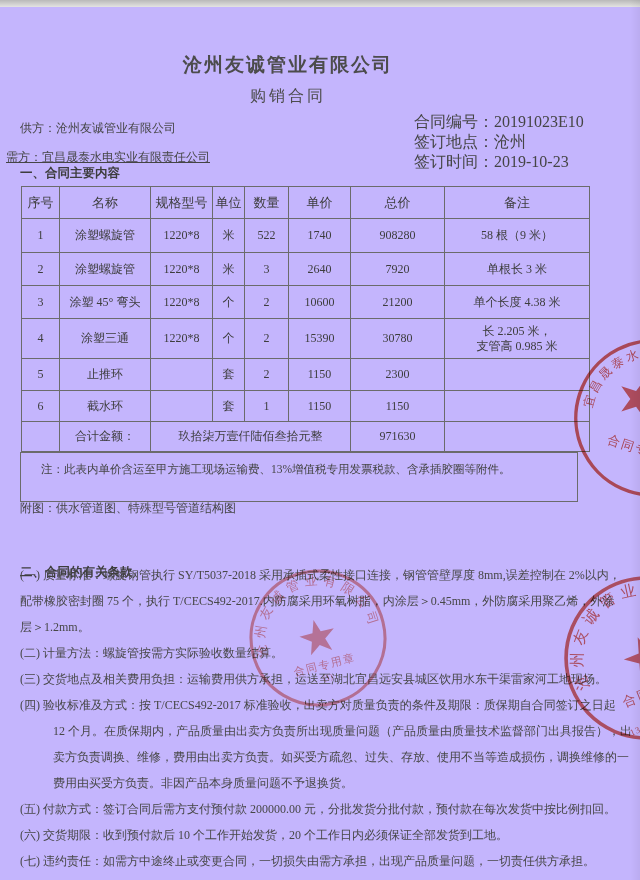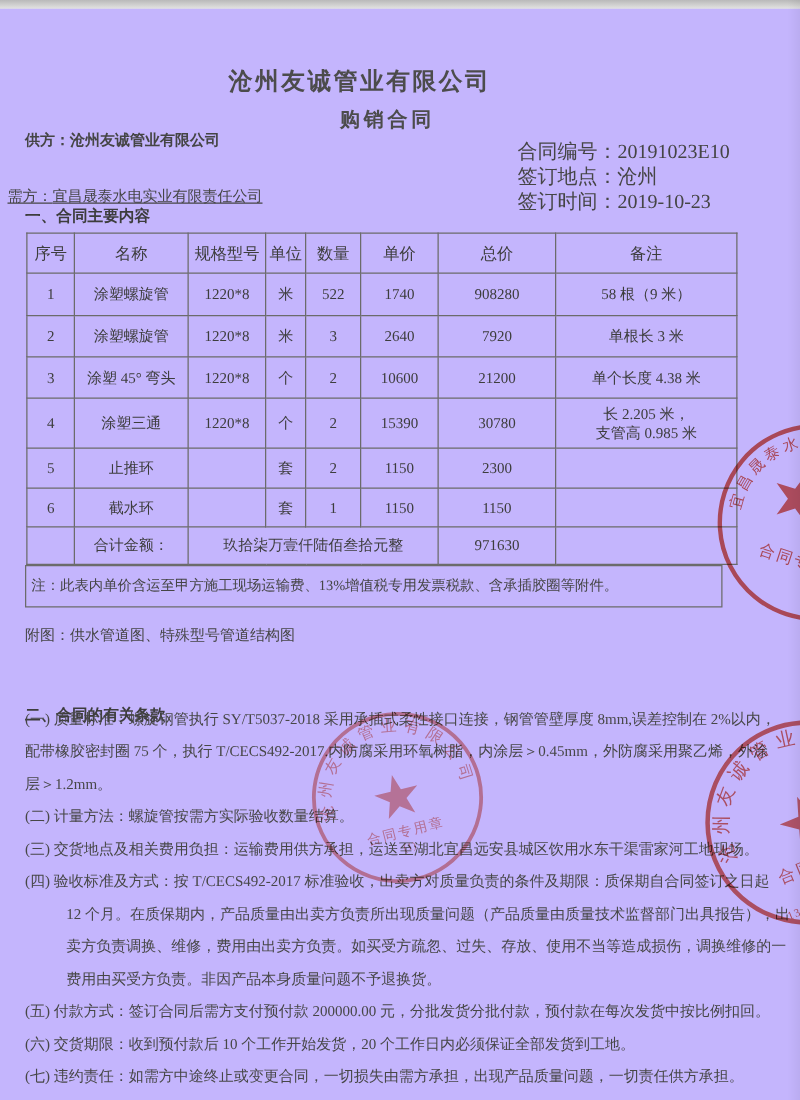--- a/index.html
+++ b/index.html
@@ -7,39 +7,39 @@
   html,body{ width:640px; }
   body{ font-family:"Liberation Serif","DejaVu Serif",serif; background:#ffffff; }
   .page{ position:relative; width:640px; height:880px; background:#c4b5fd; overflow:hidden; }
   .scan-top{ position:absolute; left:0; top:0; width:640px; height:7px;
              background:linear-gradient(#b9b9b9,#e3e3e2); }
   .scan-right{ position:absolute; right:0; top:0; width:10px; height:880px;
              background:linear-gradient(to left, rgba(0,0,0,.05), rgba(0,0,0,0)); }
   .company-title{ position:absolute; left:0; top:52px; width:576px; text-align:center;
              font-size:19px; font-weight:600; letter-spacing:2px; color:#4c4c4c; }
   .doc-title{ position:absolute; left:0; top:86px; width:576px; text-align:center;
-             font-size:16px; font-weight:700; letter-spacing:3px; color:#4c4c4c;margin-left:22px; }
+             font-size:16px; font-weight:400; letter-spacing:3px; color:#4c4c4c; }
   .line{ position:absolute; font-size:12px; color:var(--ink); white-space:nowrap; }
-  .supplier{ left:20px; top:104px;font-weight:bold; }
+  .supplier{ left:20px; top:120px; }
   .buyer{ left:6px; top:149px;text-decoration:underline; }
   .sec-heading{ position:absolute; left:20px; font-size:12.5px; font-weight:600; color:var(--ink2); white-space:nowrap; }
   .h1{ top:165px; } .h2{ top:564px; }
   .meta{ position:absolute; left:414px; top:112px; font-size:16px; color:var(--ink); }
   .meta-row{ height:20px; line-height:20px; white-space:nowrap; }
   table.items{ position:absolute; left:21px; top:186px; border-collapse:collapse;
              table-layout:fixed; width:568px; font-size:12px; color:var(--ink2); }
   table.items td, table.items th{ border:1px solid var(--line); text-align:center;
              vertical-align:middle; font-weight:normal; padding:0 2px; overflow:hidden; }
   table.items th{ font-size:13px; }
   tr.hrow{ height:32px; } tr.r1{ height:34px; } tr.r2{ height:33px; } tr.r3{ height:33px; }
   tr.r4{ height:40px; } tr.r5{ height:32px; } tr.r6{ height:31px; } tr.trow{ height:30px; }
   td.remark{ white-space:pre-line; line-height:15px; }
-  .note-box{ position:absolute; left:20px; top:452px; width:558px; height:34px;
+  .note-box{ position:absolute; left:20px; top:452px; width:558px; height:50px;
              border:1px solid var(--line); font-size:11.5px; color:var(--ink);
-             line-height:32px; padding-left:4px; white-space:nowrap; overflow:hidden; }
+             line-height:32px; padding-left:20px; white-space:nowrap; overflow:hidden; }
   .attach{ left:20px; top:500px; }
   .terms{ position:absolute; left:20px; top:562px; width:606px; }
   .term-line{ height:26px; line-height:26px; font-size:12px; color:#474747; white-space:nowrap; }
   .term-line.indent{ padding-left:33px; }
   .stamp{ position:absolute; mix-blend-mode:multiply; pointer-events:none; }
   .stamp-ring{ fill:none; stroke:var(--red); stroke-width:3.6px; }
   .stamp-star{ fill:#dc5143; }
   .stamp-arc{ font-size:15px; letter-spacing:6px; fill:var(--red); font-family:"Liberation Serif","DejaVu Serif",serif; }
   .stamp-type{ font-size:13px; letter-spacing:2px; fill:var(--red); }
   .stamp-num{ font-size:10px; fill:var(--red); }

